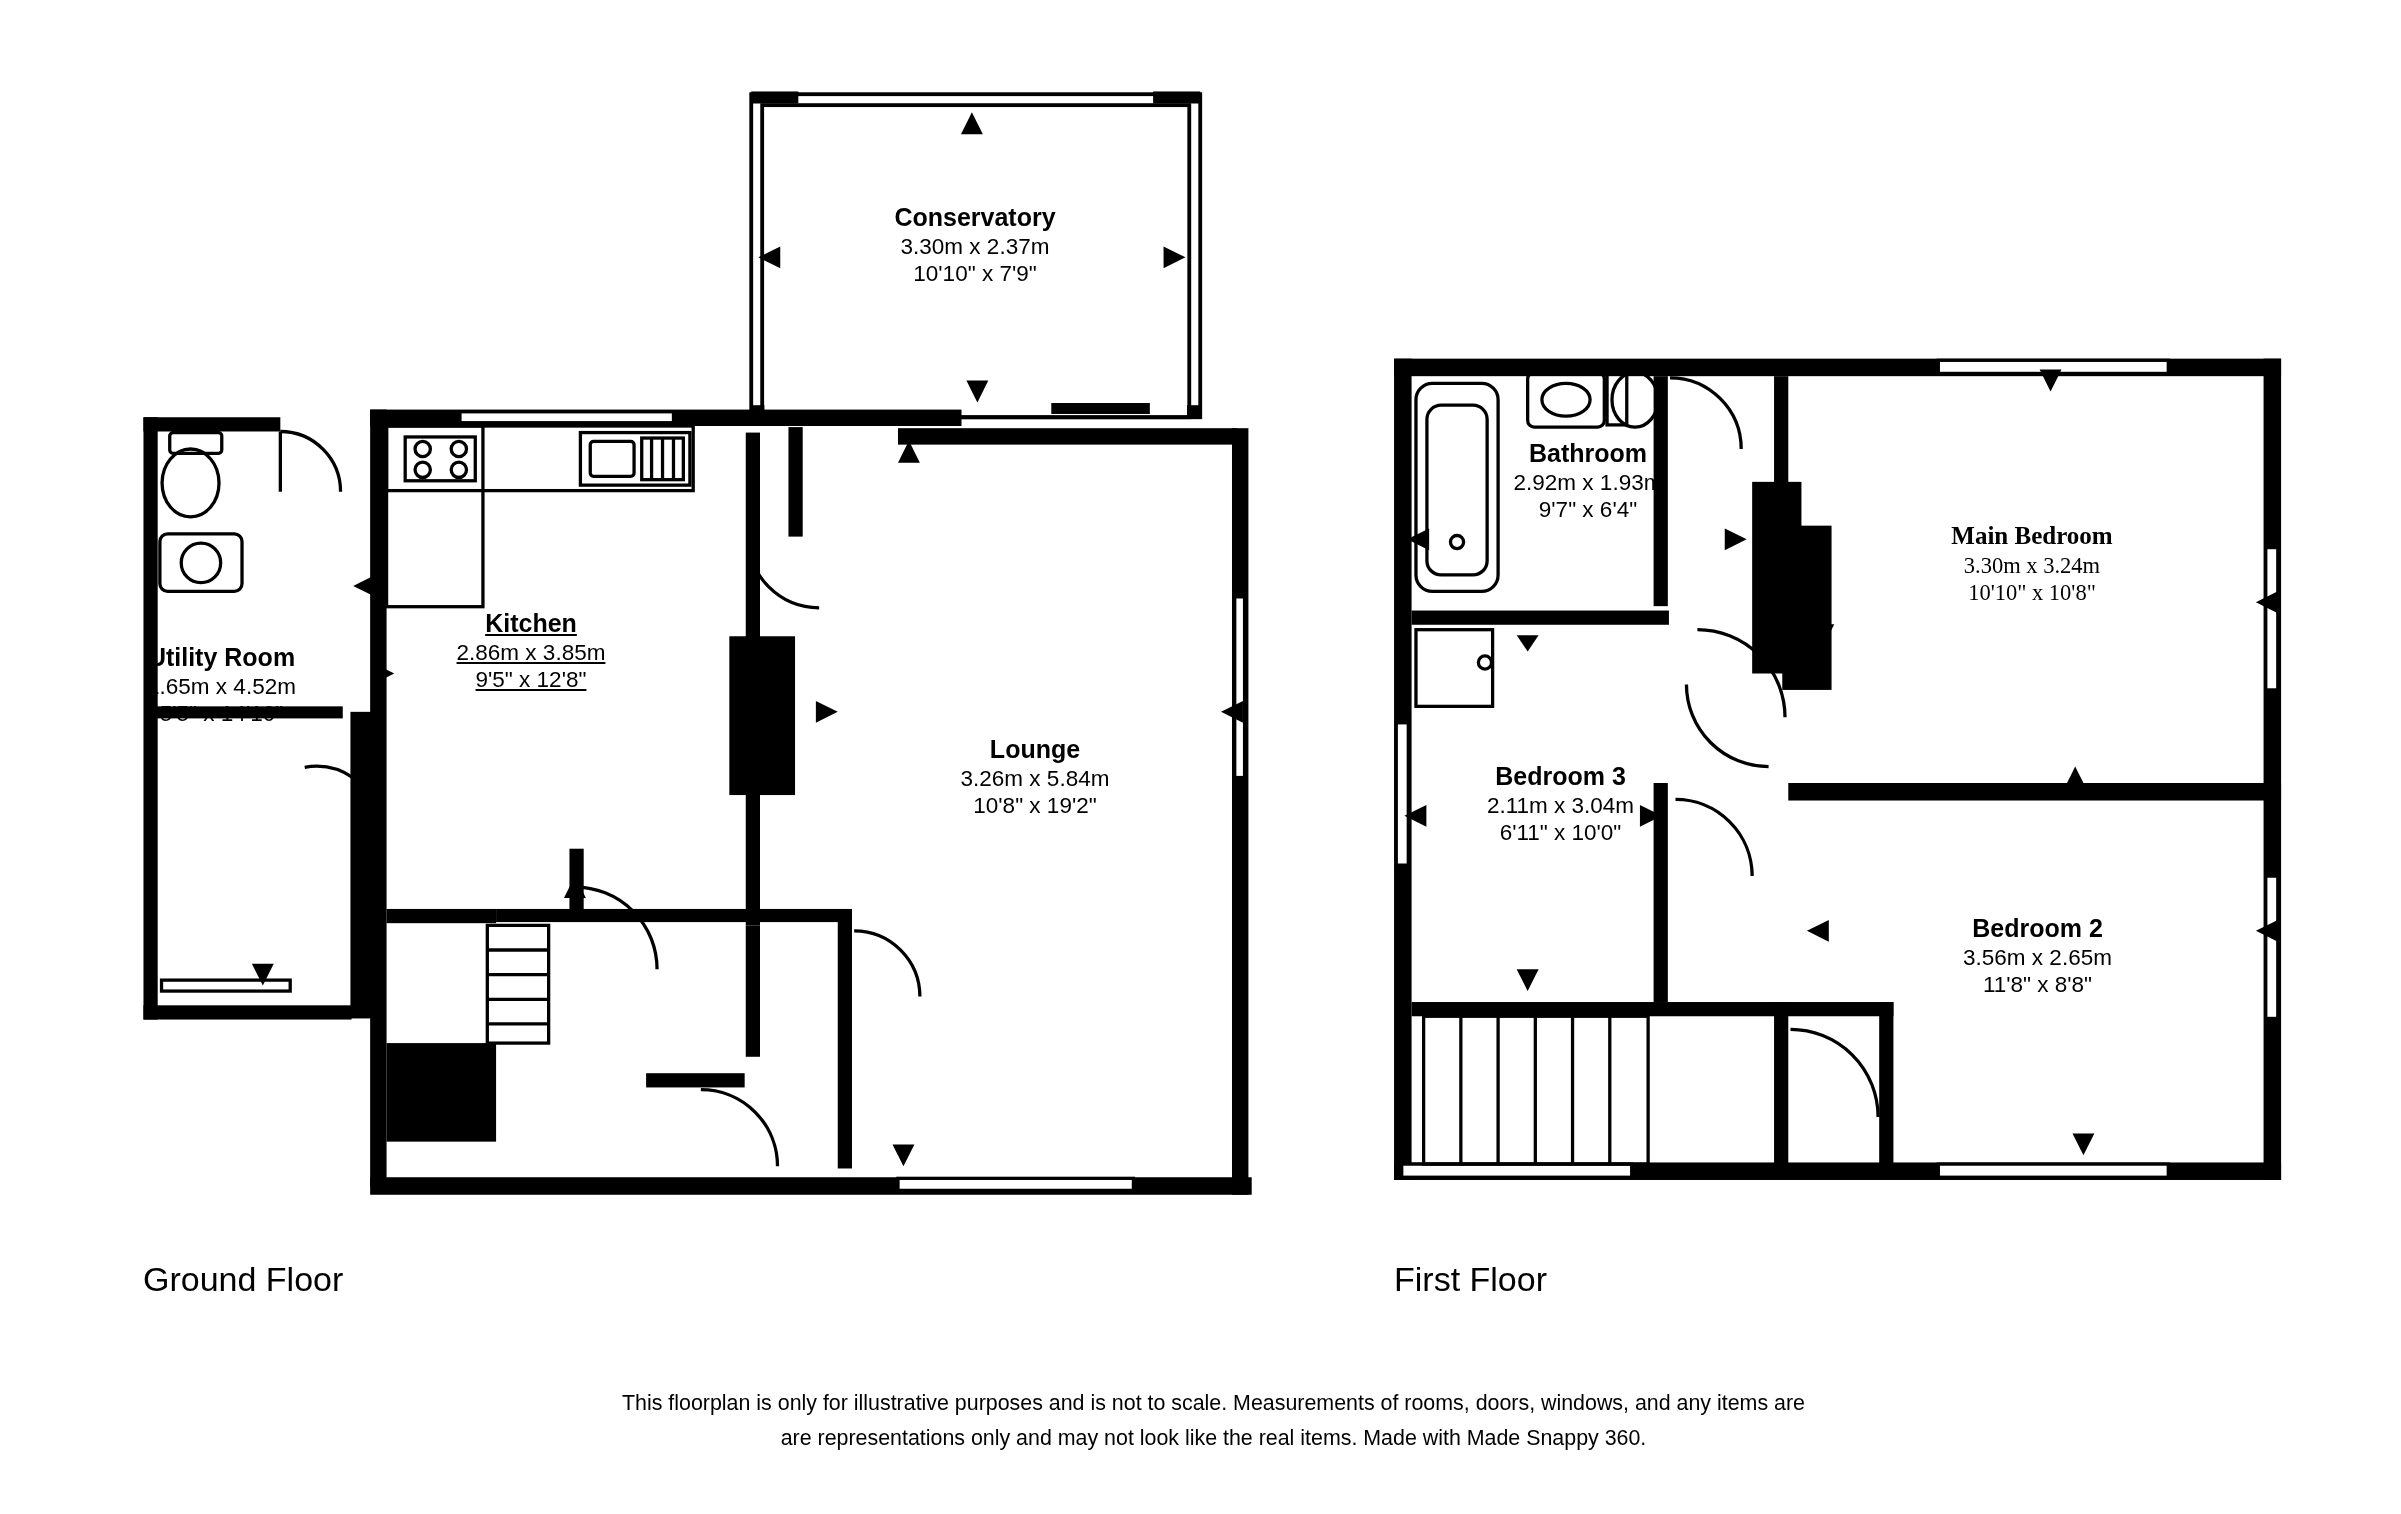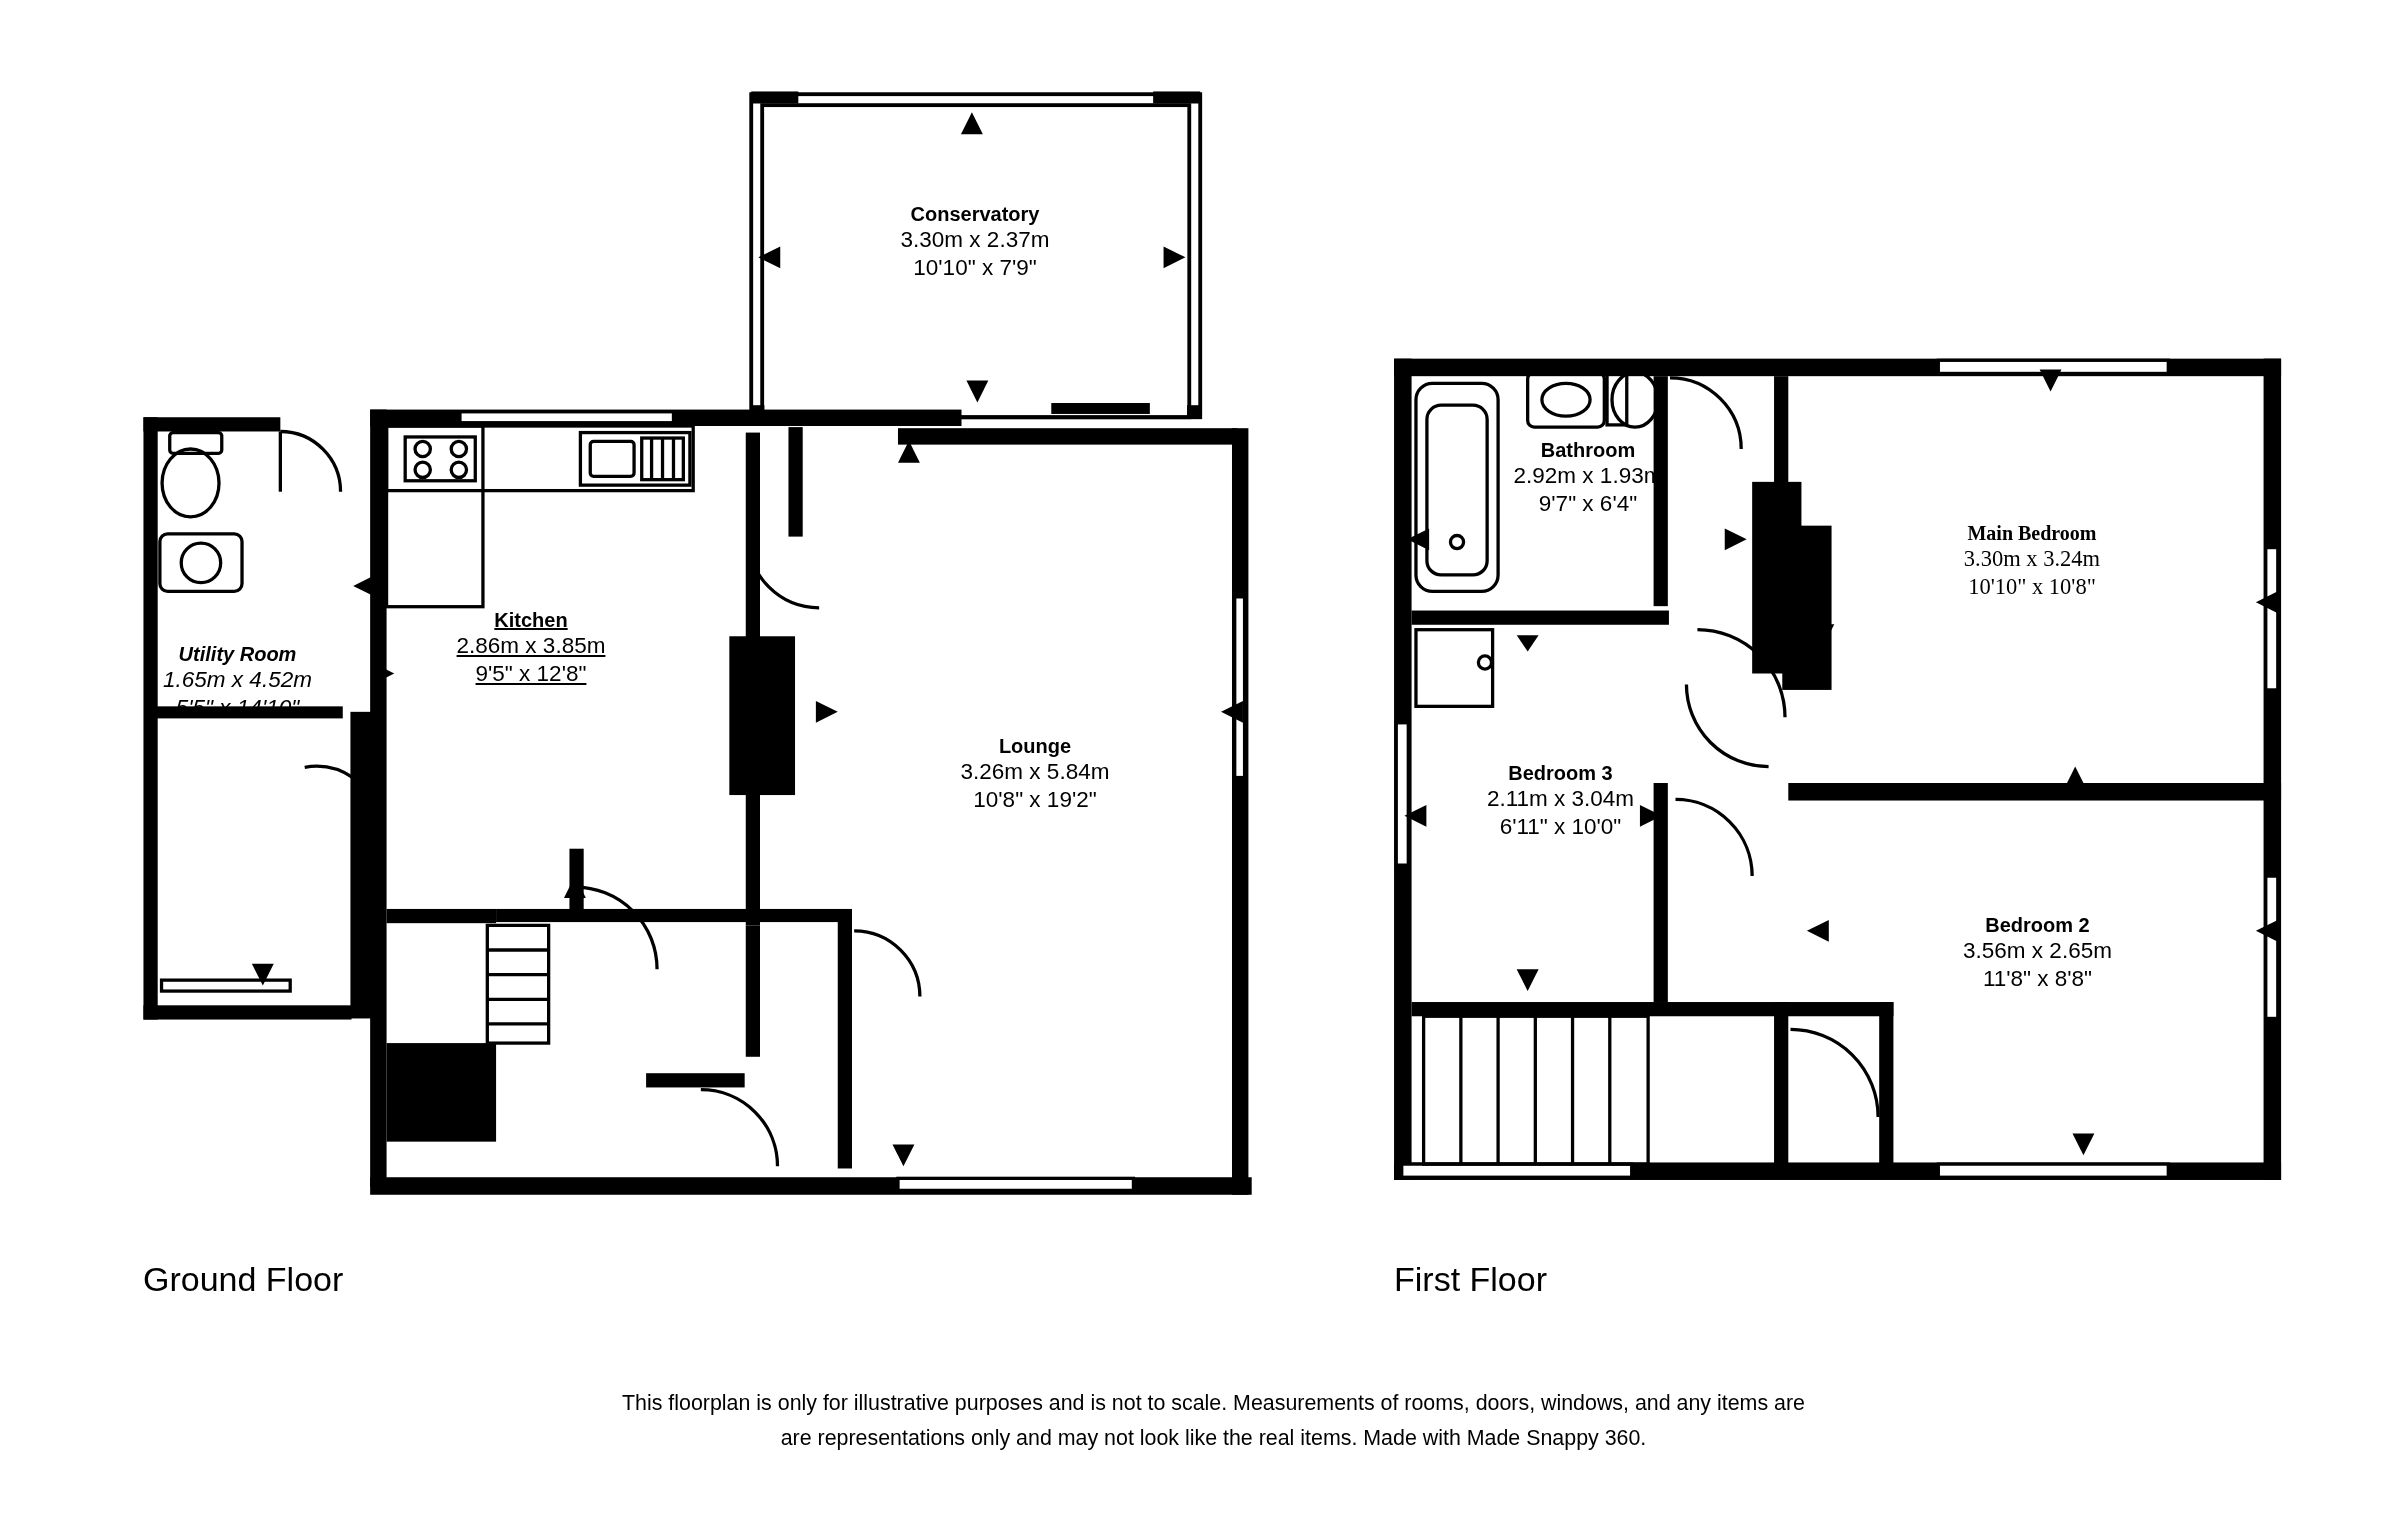--- a/index.html
+++ b/index.html
@@ -22,21 +22,21 @@
     height: 1514px;
   }
   .label {
     position: absolute;
     text-align: center;
     line-height: 1.22;
     white-space: nowrap;
   }
   .label .name {
     font-weight: bold;
-    font-size: 20px;
+    font-size: 25px;
     display: block;
   }
   .label .dims {
     font-size: 22.5px;
     display: block;
   }
   .floor-title {
     position: absolute;
     font-size: 34px;
     white-space: nowrap;
@@ -271,21 +271,21 @@
     </g>
   </g>
 </svg>
 
 <div class="label" style="left:800px; top:202px; width:350px;">
   <span class="name">Conservatory</span>
   <span class="dims">3.30m x 2.37m</span>
   <span class="dims">10'10" x 7'9"</span>
 </div>
 
-<div class="label" style="left:120px; top:642px; width:235px;font-style:italic;">
+<div class="label" style="left:104px; top:642px; width:235px;">
   <span class="name">Utility Room</span>
   <span class="dims">1.65m x 4.52m</span>
   <span class="dims">5'5" x 14'10"</span>
 </div>
 
 <div class="label" style="left:383px; top:608px; width:296px;text-decoration:underline;">
   <span class="name">Kitchen</span>
   <span class="dims">2.86m x 3.85m</span>
   <span class="dims">9'5" x 12'8"</span>
 </div>

